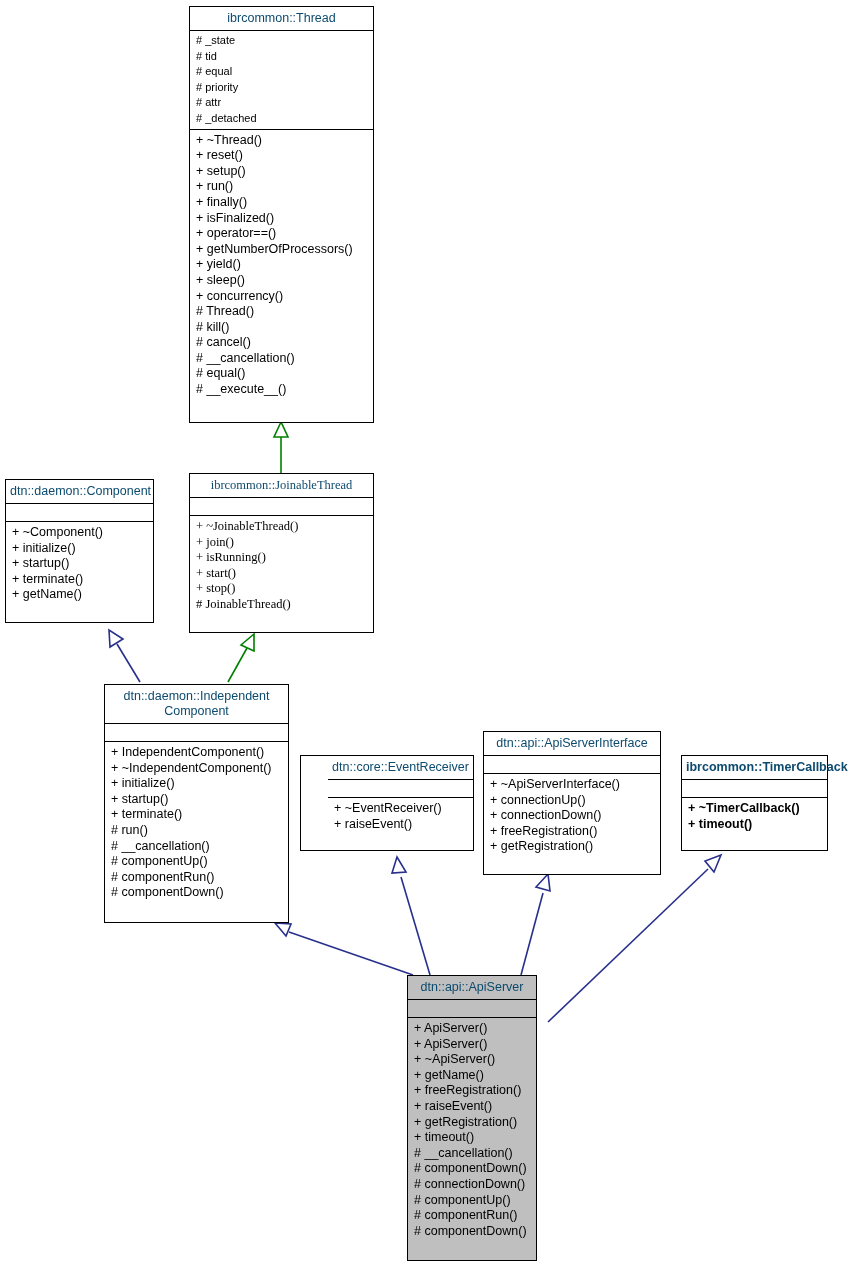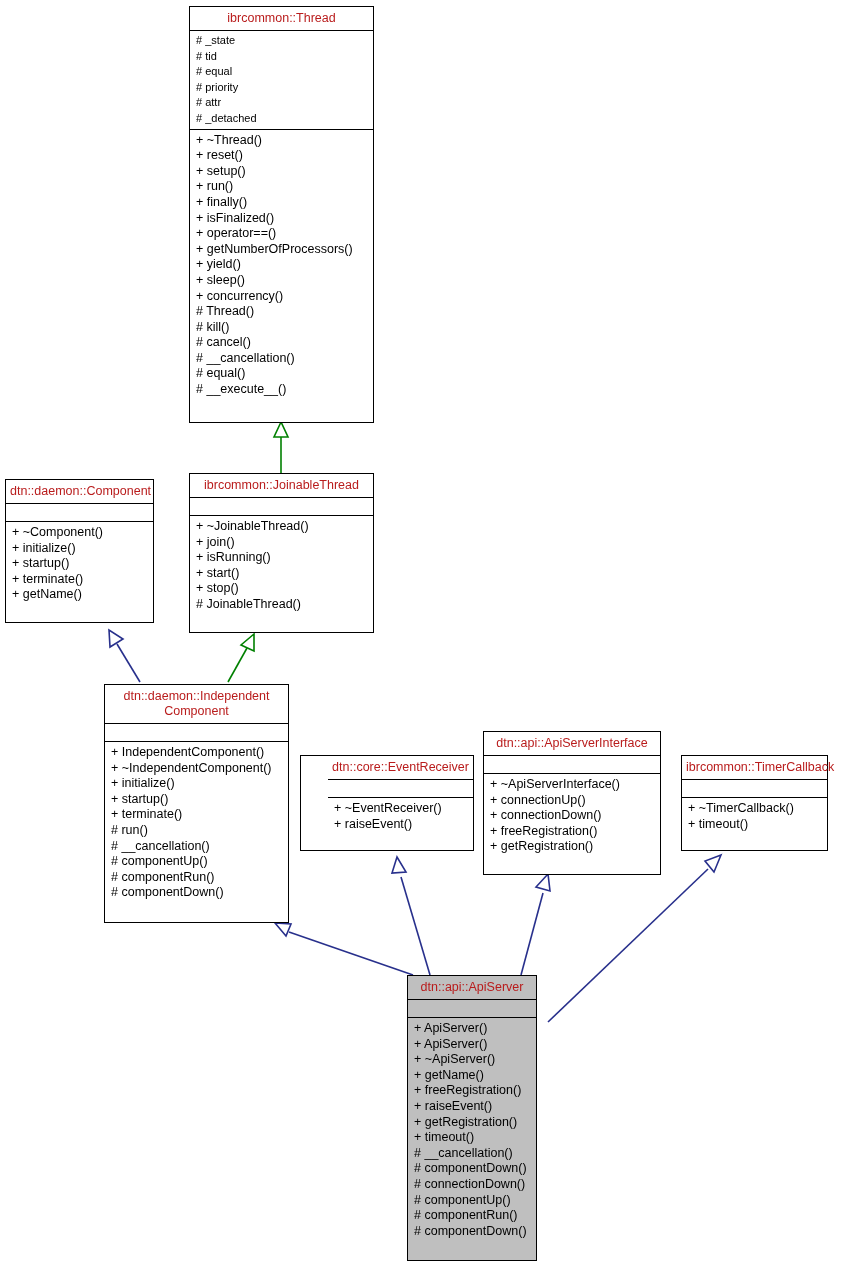--- a/index.html
+++ b/index.html
@@ -33,21 +33,21 @@
     z-index: 2;
   }
   .uml-class.highlight {
     background: #bfbfbf;
   }
   .cls-title {
     box-sizing: border-box;
     text-align: center;
     font-size: 12.5px;
     line-height: 15px;
-    color: #b91c1c;
+    color: #0c4a6e;
     padding: 4px 4px 4px 4px;
     border-bottom: 1px solid #000000;
     white-space: pre-line;
   }
   .cls-attrs {
     box-sizing: border-box;
     border-bottom: 1px solid #000000;
     padding: 2px 4px 2px 6px;
     font-size: 11px;
     line-height: 15.6px;
@@ -149,21 +149,21 @@
     <div class="cls-attrs empty"></div>
     <div class="cls-ops">
         <div class="member">+ ~Component()</div>
         <div class="member">+ initialize()</div>
         <div class="member">+ startup()</div>
         <div class="member">+ terminate()</div>
         <div class="member">+ getName()</div>
       </div>
   </div>
 
-  <div class="uml-class" style="left:189px; top:473px; width:185px; height:160px;">
+  <div class="uml-class" style="left:189px; top:473px; width:185px; height:160px;font-family:Liberation Serif, serif;">
     <div class="cls-title">ibrcommon::JoinableThread</div>
     <div class="cls-attrs empty"></div>
     <div class="cls-ops">
         <div class="member">+ ~JoinableThread()</div>
         <div class="member">+ join()</div>
         <div class="member">+ isRunning()</div>
         <div class="member">+ start()</div>
         <div class="member">+ stop()</div>
         <div class="member"># JoinableThread()</div>
       </div>
@@ -201,21 +201,21 @@
     <div class="cls-attrs empty"></div>
     <div class="cls-ops">
         <div class="member">+ ~ApiServerInterface()</div>
         <div class="member">+ connectionUp()</div>
         <div class="member">+ connectionDown()</div>
         <div class="member">+ freeRegistration()</div>
         <div class="member">+ getRegistration()</div>
       </div>
   </div>
 
-  <div class="uml-class" style="left:681px; top:755px; width:147px; height:96px;">
+  <div class="uml-class" style="left:681px; top:755px; width:147px; height:96px;font-weight:bold;">
     <div class="cls-title">ibrcommon::TimerCallback</div>
     <div class="cls-attrs empty"></div>
     <div class="cls-ops">
         <div class="member">+ ~TimerCallback()</div>
         <div class="member">+ timeout()</div>
       </div>
   </div>
 
   <div class="uml-class highlight" style="left:407px; top:975px; width:130px; height:286px;">
     <div class="cls-title">dtn::api::ApiServer</div>

